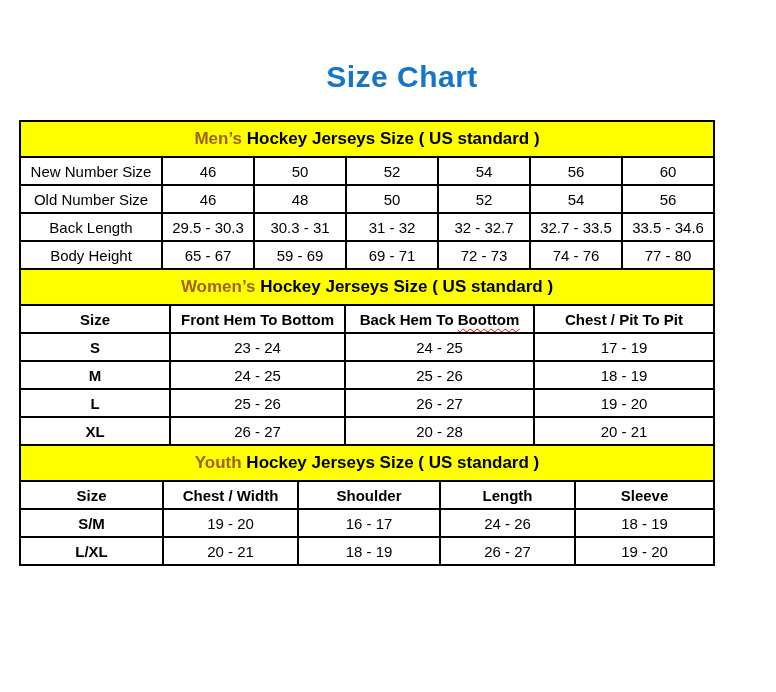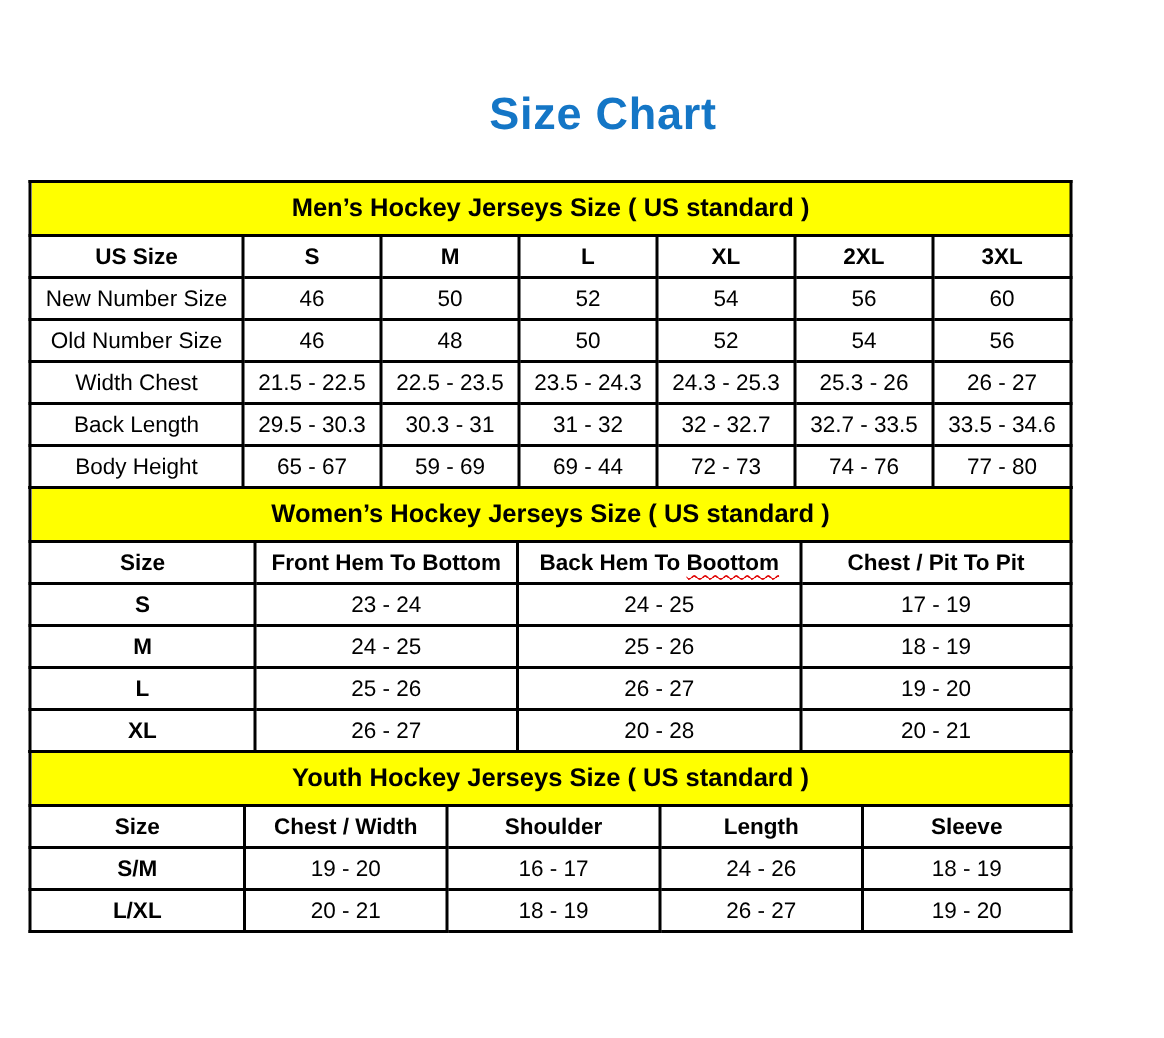--- a/index.html
+++ b/index.html
@@ -40,21 +40,21 @@
     overflow: hidden;
     white-space: nowrap;
   }
   .size-table th { font-weight: bold; }
   .size-table td.caption-cell {
     background: #FFFF00;
     height: 34px;
     font-size: 17px;
     font-weight: bold;
   }
-  .caption-hl { color: #000000; }
+  .caption-hl { color: #a16207; }
   td.lbl-bold { font-weight: bold; }
   .misspell {
     text-decoration-line: underline;
     text-decoration-style: wavy;
     text-decoration-color: #E00000;
     text-decoration-thickness: 1px;
     text-underline-offset: 3px;
   }
 </style>
 </head>
@@ -72,69 +72,51 @@
         <col style="width:92px">
       <col style="width:92px">
         <col style="width:92px">
         <col style="width:92px">
     </colgroup>
     <tbody>
         <tr>
       <td class="caption-cell" colspan="7"><span class="caption-hl">Men’s</span><span> Hockey Jerseys Size ( US standard )</span></td>
     </tr>
     <tr>
-      <th>US Size</th>
-      <th>S</th>
-      <th>M</th>
-      <th>L</th>
-      <th>XL</th>
-      <th>2XL</th>
-      <th>3XL</th>
-    </tr>
-    <tr>
       <td>New Number Size</td>
       <td>46</td>
       <td>50</td>
       <td>52</td>
       <td>54</td>
       <td>56</td>
       <td>60</td>
     </tr>
     <tr>
       <td>Old Number Size</td>
       <td>46</td>
       <td>48</td>
       <td>50</td>
       <td>52</td>
       <td>54</td>
       <td>56</td>
     </tr>
     <tr>
-      <td>Width Chest</td>
-      <td>21.5 - 22.5</td>
-      <td>22.5 - 23.5</td>
-      <td>23.5 - 24.3</td>
-      <td>24.3 - 25.3</td>
-      <td>25.3 - 26</td>
-      <td>26 - 27</td>
-    </tr>
-    <tr>
       <td>Back Length</td>
       <td>29.5 - 30.3</td>
       <td>30.3 - 31</td>
       <td>31 - 32</td>
       <td>32 - 32.7</td>
       <td>32.7 - 33.5</td>
       <td>33.5 - 34.6</td>
     </tr>
     <tr>
       <td>Body Height</td>
       <td>65 - 67</td>
       <td>59 - 69</td>
-      <td>69 - 44</td>
+      <td>69 - 71</td>
       <td>72 - 73</td>
       <td>74 - 76</td>
       <td>77 - 80</td>
     </tr>
   </tbody>
     </table>
 
   <table class="size-table">
     <colgroup>
       <col style="width:150px">

